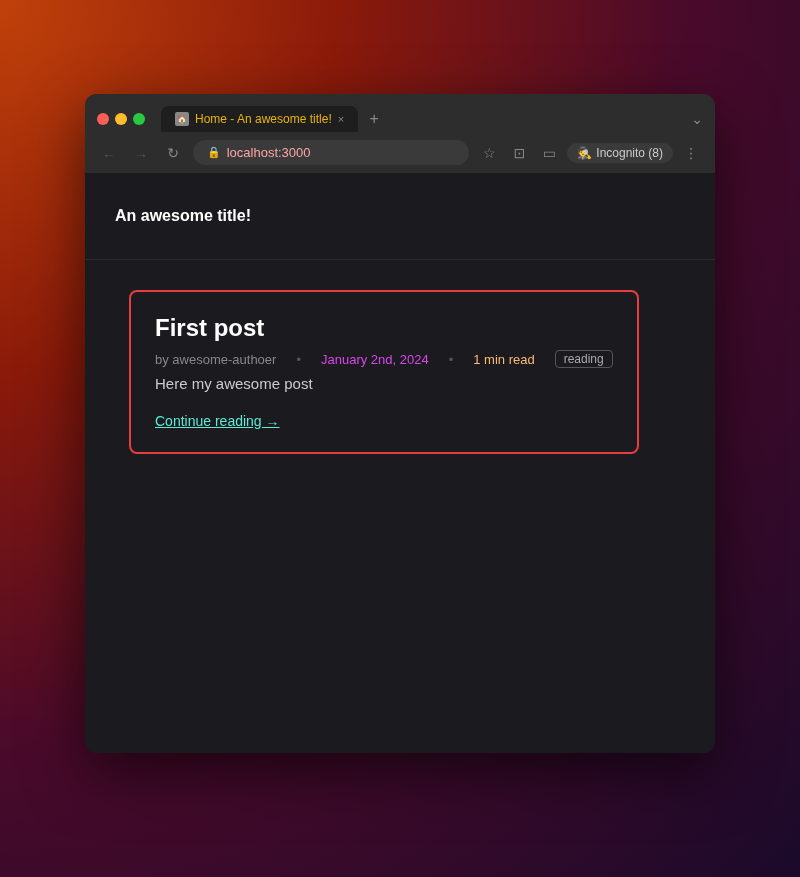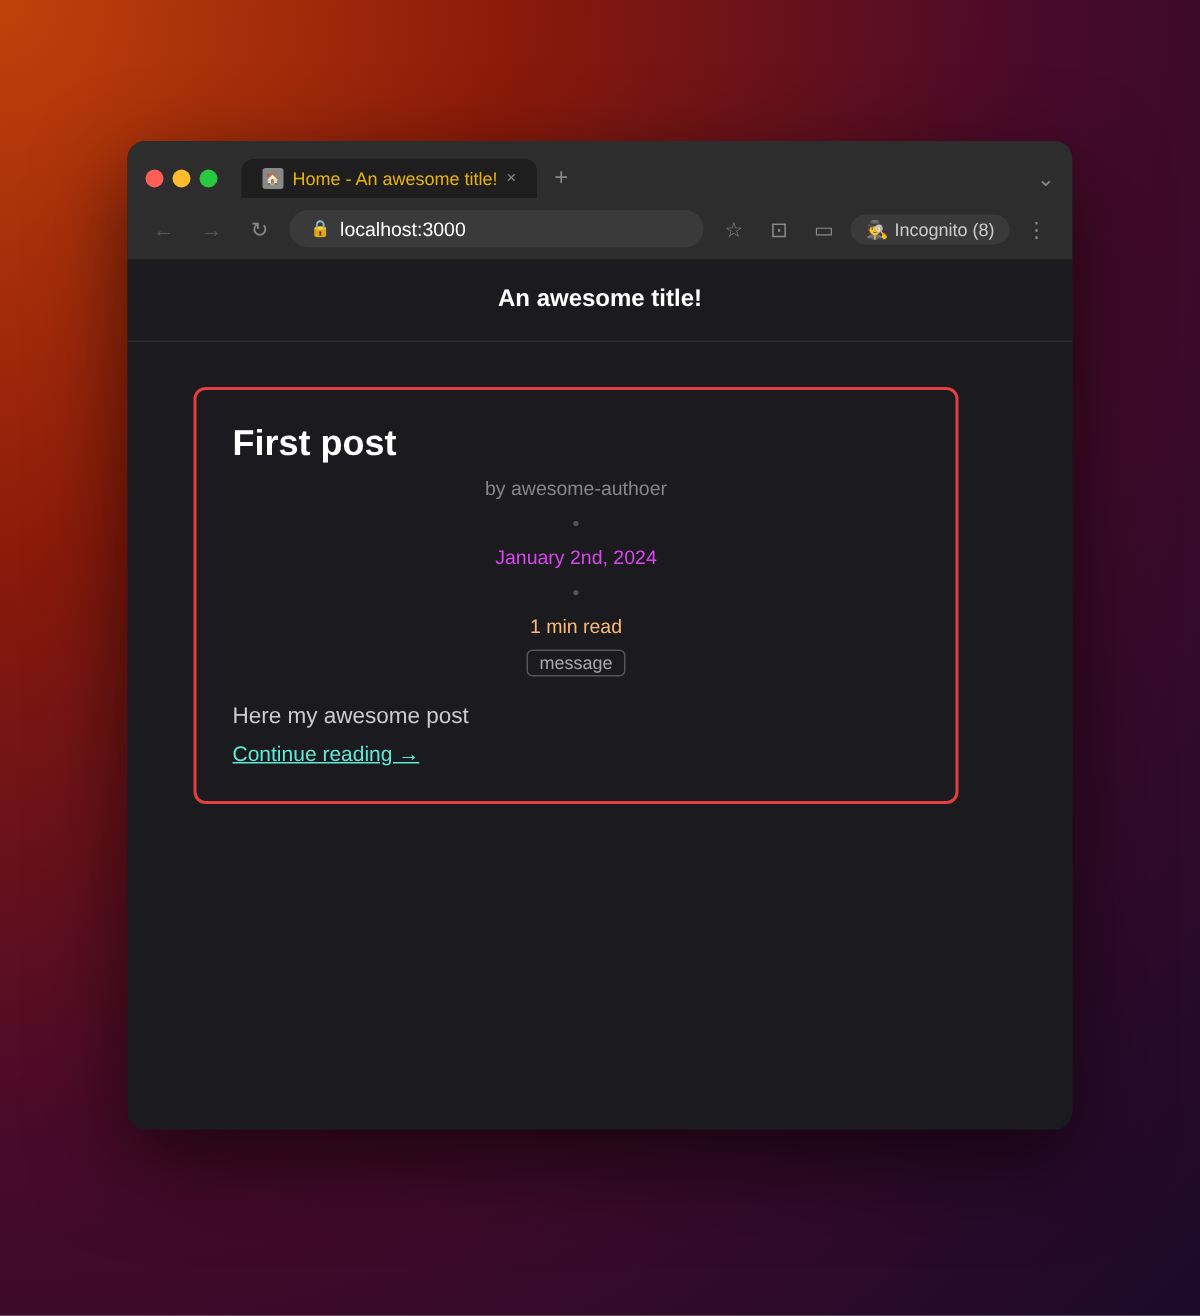--- a/index.html
+++ b/index.html
@@ -149,21 +149,21 @@
       gap: 6px;
     }
 
     .lock-icon {
       color: #888;
       font-size: 11px;
     }
 
     .address-text {
       font-size: 13px;
-      color: #ffffff;
+      color: #fca5a5;
     }
 
     .toolbar-actions {
       display: flex;
       align-items: center;
       gap: 6px;
     }
 
     .toolbar-icon {
       width: 24px;
@@ -190,23 +190,22 @@
     
     .page-content {
       background: #1a1a1f;
       min-height: 580px;
     }
 
     .site-header {
       display: flex;
       align-items: center;
       justify-content: space-between;
-      padding: 18px 30px;
+      padding: 34px 30px;
       border-bottom: 1px solid #2a2a2f;
-      flex-direction: column;
     }
 
     .site-title {
       font-size: 16px;
       font-weight: 700;
       color: #ffffff;
     }
 
     .site-nav {
       display: flex;
@@ -276,46 +275,45 @@
     .post-title {
       font-size: 24px;
       font-weight: 700;
       color: #ffffff;
       margin-bottom: 8px;
     }
 
     .post-meta {
       display: flex;
       align-items: center;
-      gap: 8px;
+      gap: 20px;
       font-size: 13px;
       color: #888;
-      margin-bottom: 16px;
+      margin-bottom: 5px;
       flex-wrap: wrap;
-      flex-direction: column;
     }
 
     .post-meta-author { color: #888; }
     .post-meta-dot { color: #555; }
     .post-meta-date { color: #d946ef; }
     .post-meta-read { color: #fdba74; }
 
     .post-tag {
       background: transparent;
       border: 1px solid #555;
       border-radius: 4px;
       padding: 1px 8px;
       font-size: 12px;
       color: #aaa;
     }
 
     .post-excerpt {
       font-size: 15px;
       color: #ccc;
-      margin-bottom: 4px;
+      margin-bottom: 16px;
       line-height: 1.5;
     }
 
     .read-more {
       font-size: 14px;
       color: #5eead4;
       text-decoration: underline;
       cursor: pointer;
     }
   </style>
@@ -374,21 +372,21 @@
 
     <div class="posts-section">
       <div class="post-card">
         <h2 class="post-title">First post</h2>
         <div class="post-meta">
           <span class="post-meta-author">by awesome-authoer</span>
           <span class="post-meta-dot">•</span>
           <span class="post-meta-date">January 2nd, 2024</span>
           <span class="post-meta-dot">•</span>
           <span class="post-meta-read">1 min read</span>
-          <span class="post-tag">message</span>
+          <span class="post-tag">reading</span>
         </div>
         <p class="post-excerpt">Here my awesome post</p>
         <a class="read-more">Continue reading →</a>
       </div>
     </div>
 
   </div>
 </div>
 
 </body></html>

